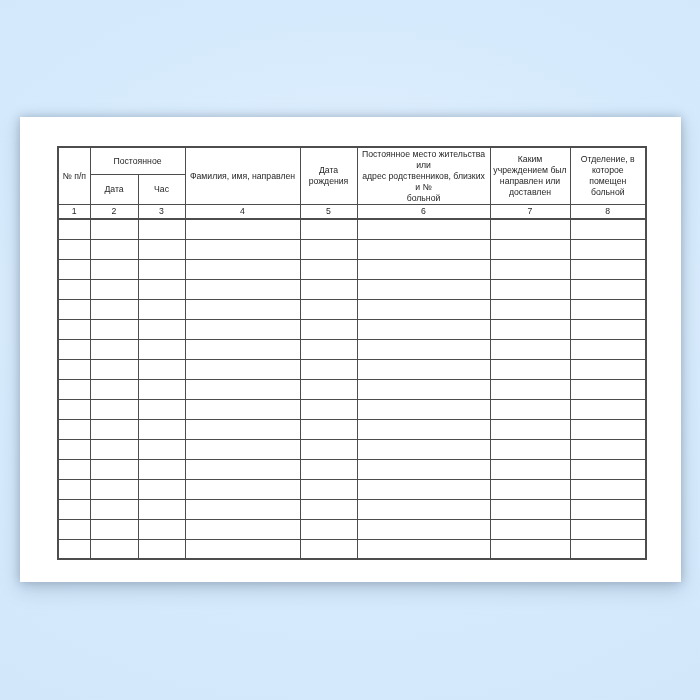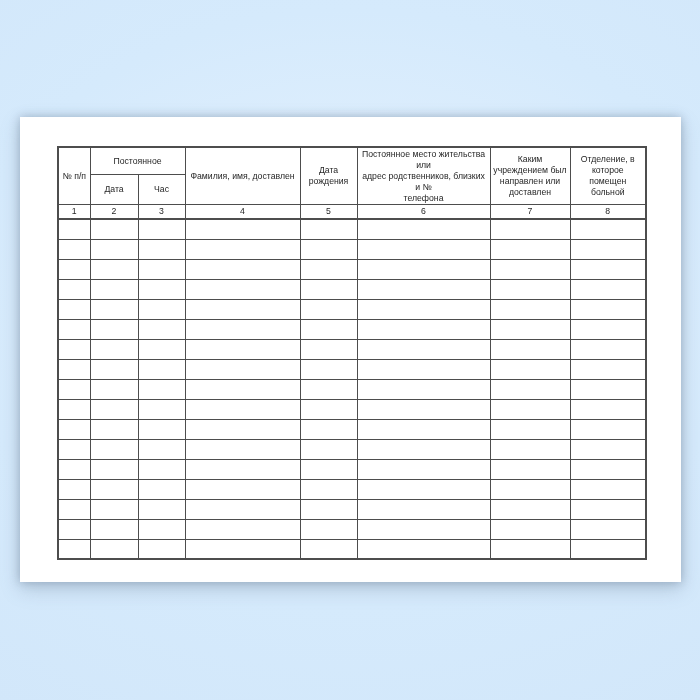--- a/index.html
+++ b/index.html
@@ -65,26 +65,26 @@
         <col style="width:115px">
         <col style="width:57px">
         <col style="width:133px">
         <col style="width:80px">
         <col style="width:76px">
       </colgroup>
       <tbody>
         <tr class="r-group">
           <td rowspan="2">№ п/п</td>
           <td colspan="2">Постоянное</td>
-          <td rowspan="2">Фамилия, имя, доставлен</td>
+          <td rowspan="2">Фамилия, имя, направлен</td>
           <td rowspan="2">Дата
 рождения</td>
           <td rowspan="2">Постоянное место жительства или
 адрес родственников, близких и №
-телефона</td>
+больной</td>
           <td rowspan="2">Каким
 учреждением был
 направлен или
 доставлен</td>
           <td rowspan="2">Отделение, в
 которое помещен
 больной</td>
         </tr>
         <tr class="r-sub">
           <td>Дата</td>

